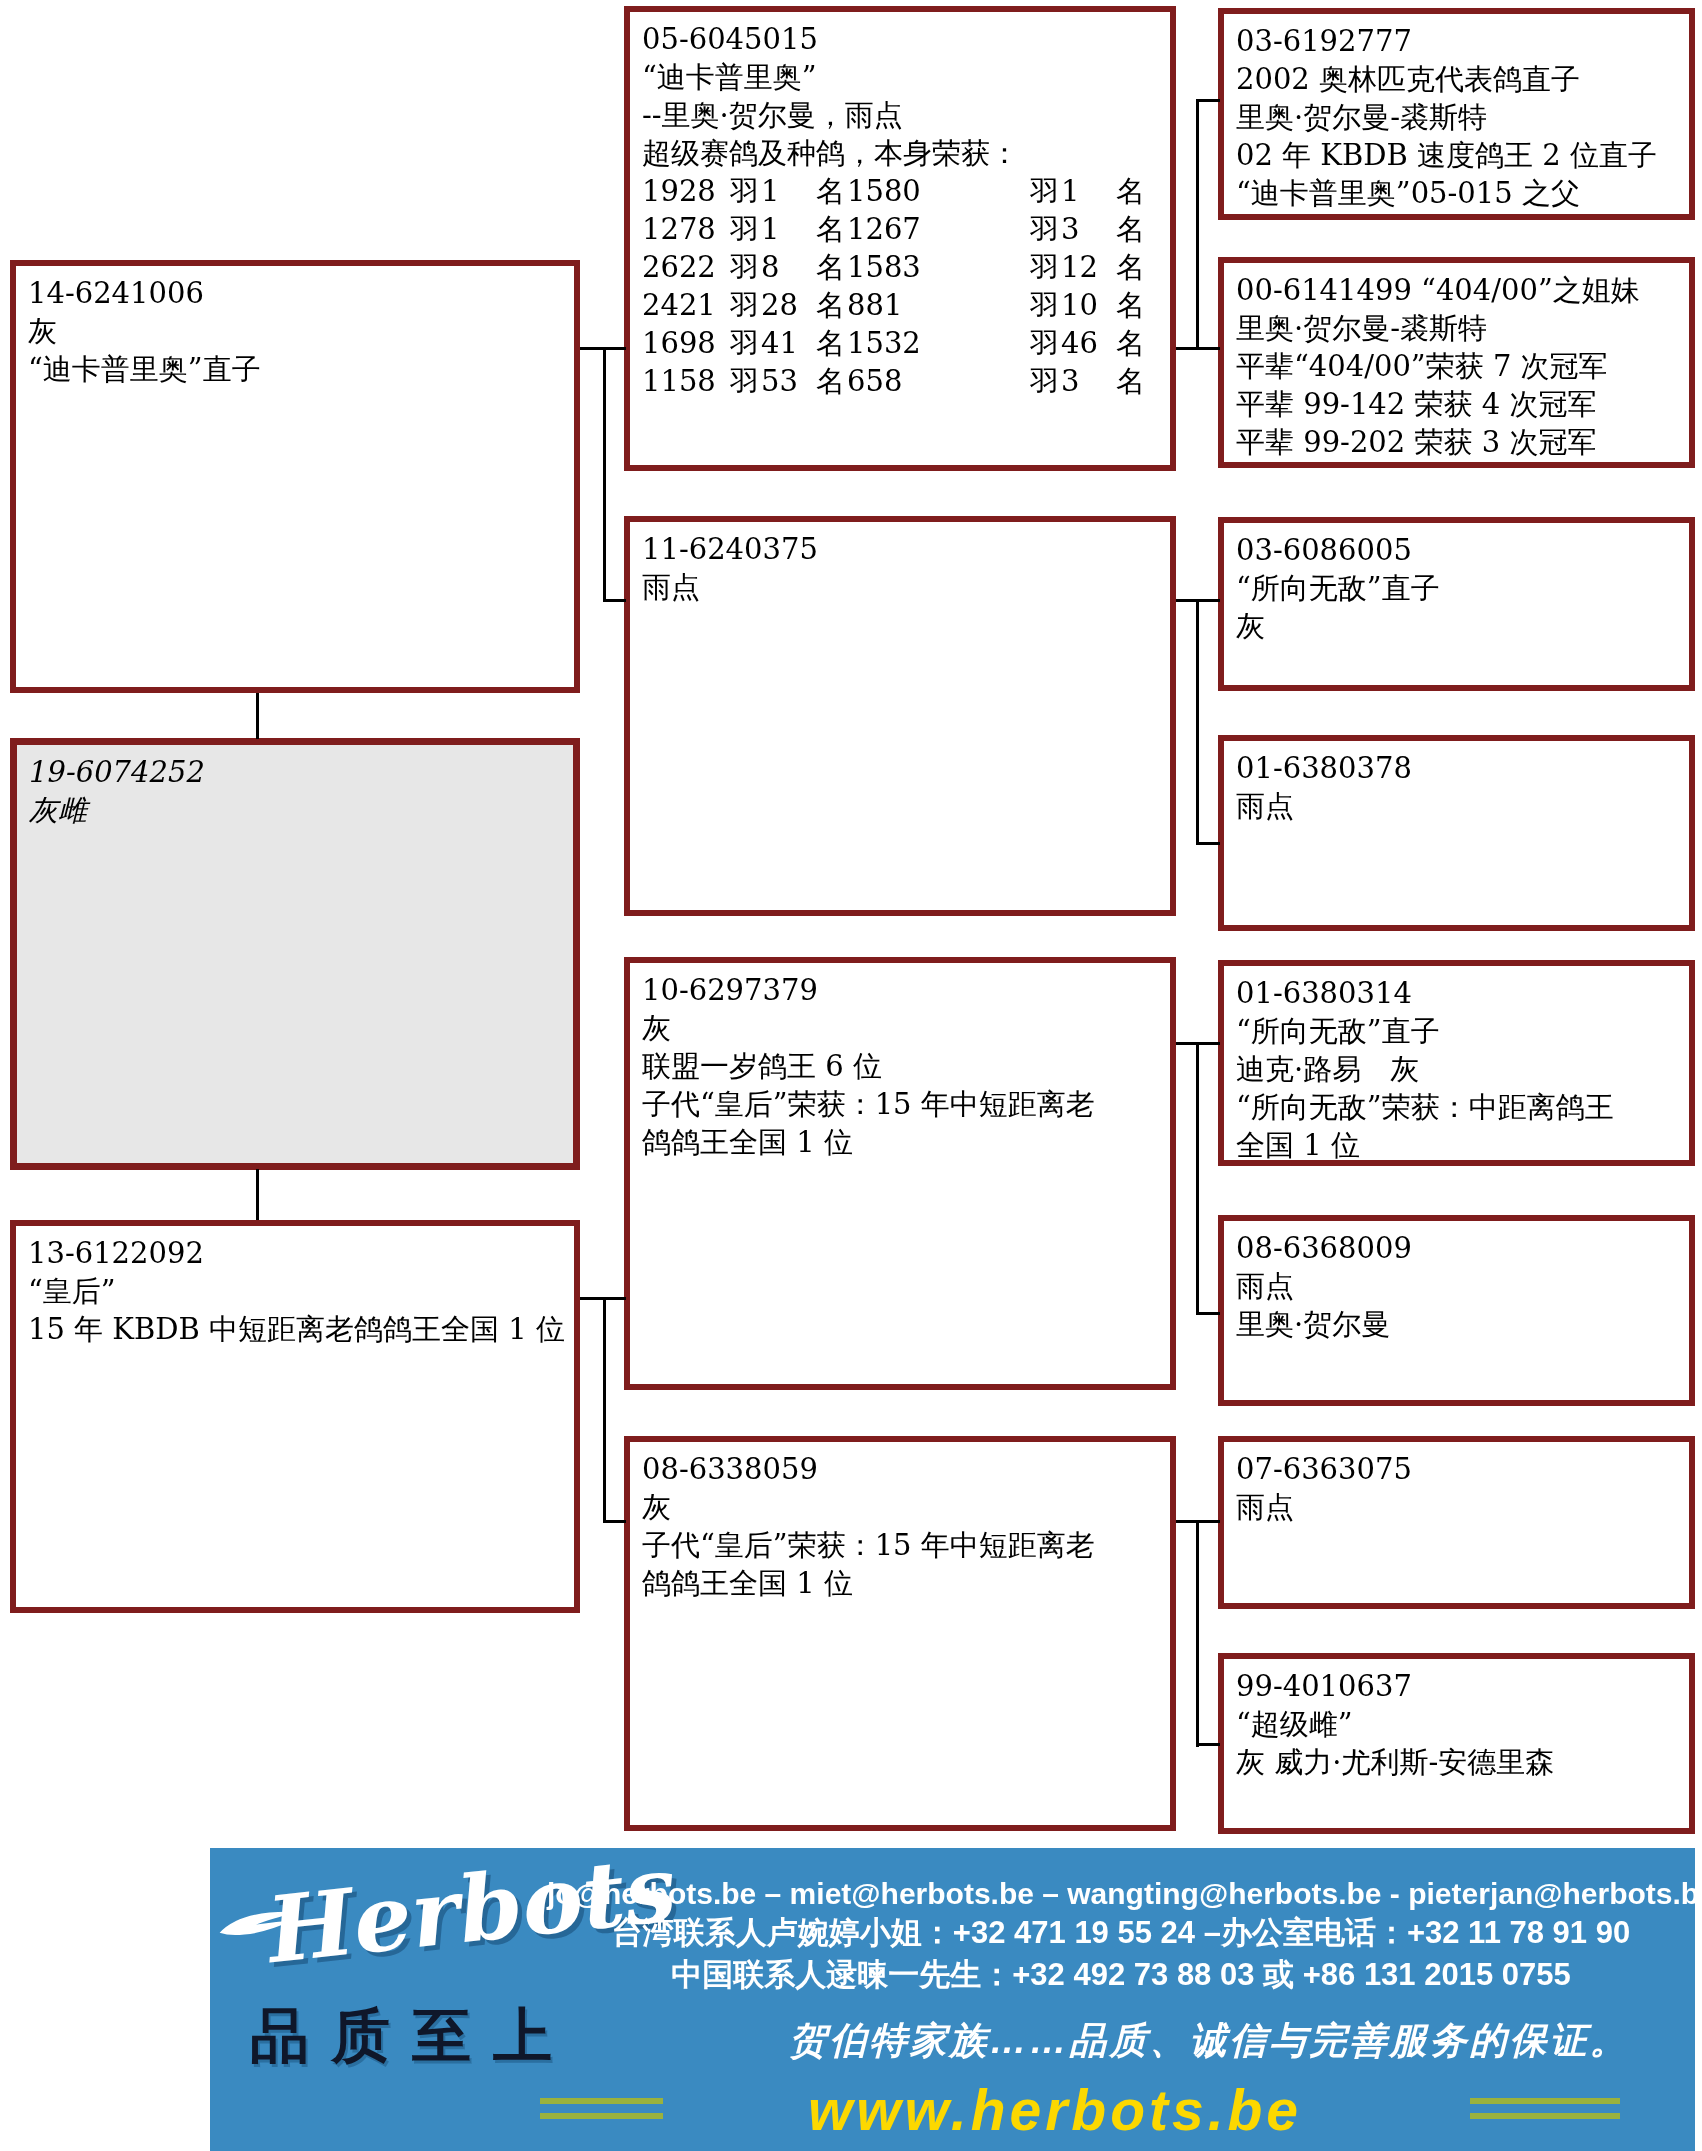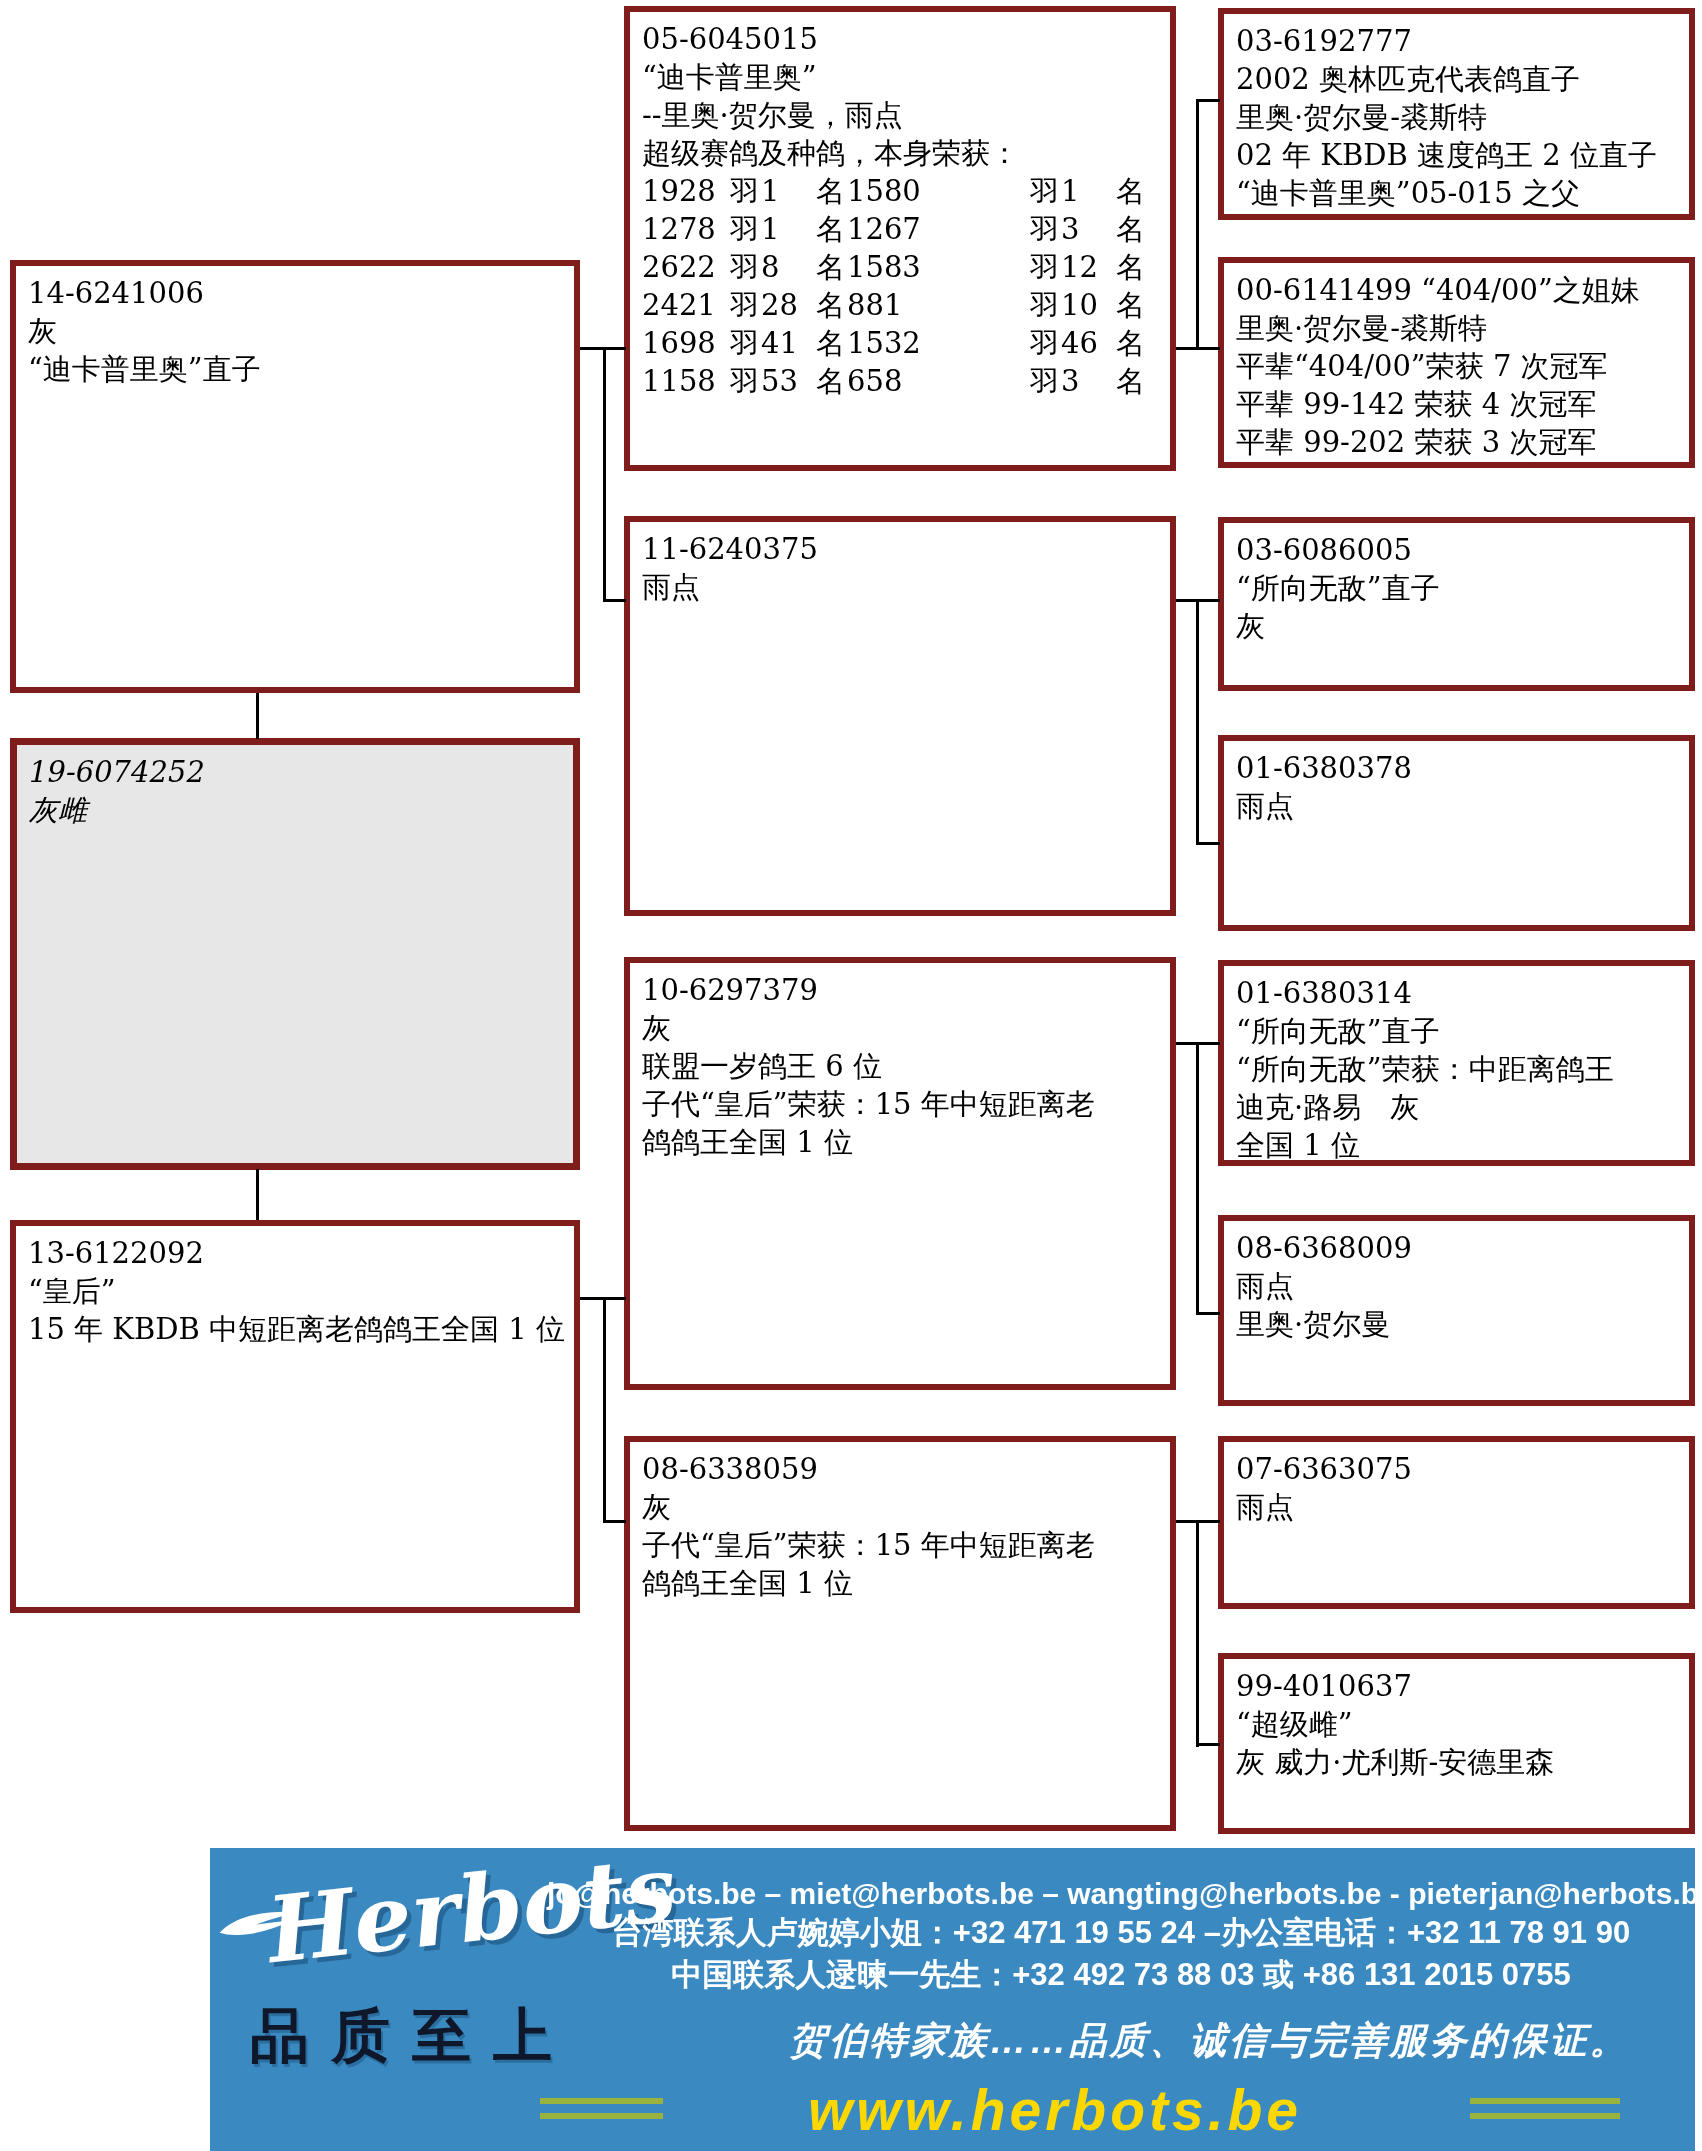--- a/index.html
+++ b/index.html
@@ -181,22 +181,22 @@
   </div>
 
   <div class="box" style="left:1218px;top:735px;width:477px;height:196px">
     <div class="bline">01-6380378</div>
     <div class="bline">雨点</div>
   </div>
 
   <div class="box" style="left:1218px;top:960px;width:477px;height:206px">
     <div class="bline">01-6380314</div>
     <div class="bline">“所向无敌”直子</div>
+    <div class="bline">迪克·路易　灰</div>
     <div class="bline">“所向无敌”荣获：中距离鸽王</div>
-    <div class="bline">迪克·路易　灰</div>
     <div class="bline">全国 1 位</div>
   </div>
 
   <div class="box" style="left:1218px;top:1215px;width:477px;height:191px">
     <div class="bline">08-6368009</div>
     <div class="bline">雨点</div>
     <div class="bline">里奥·贺尔曼</div>
   </div>
 
   <div class="box" style="left:1218px;top:1436px;width:477px;height:173px">

